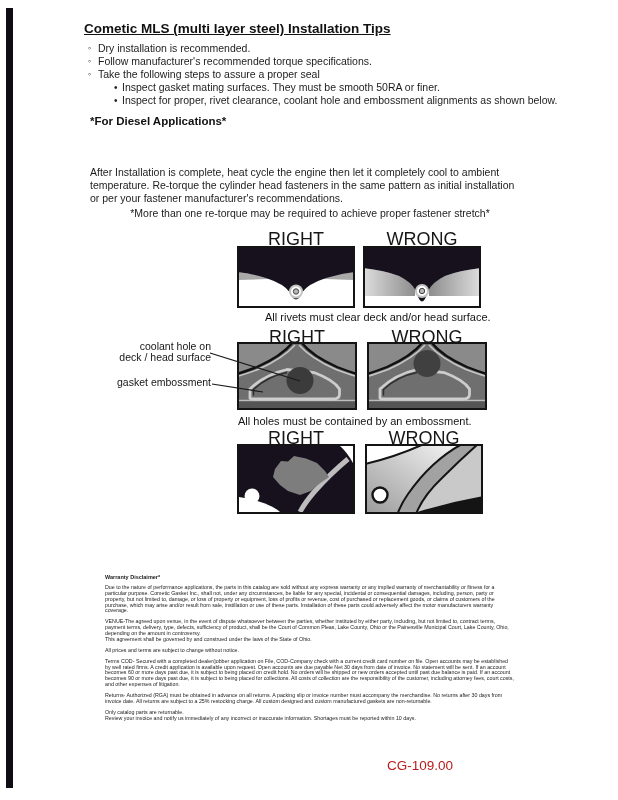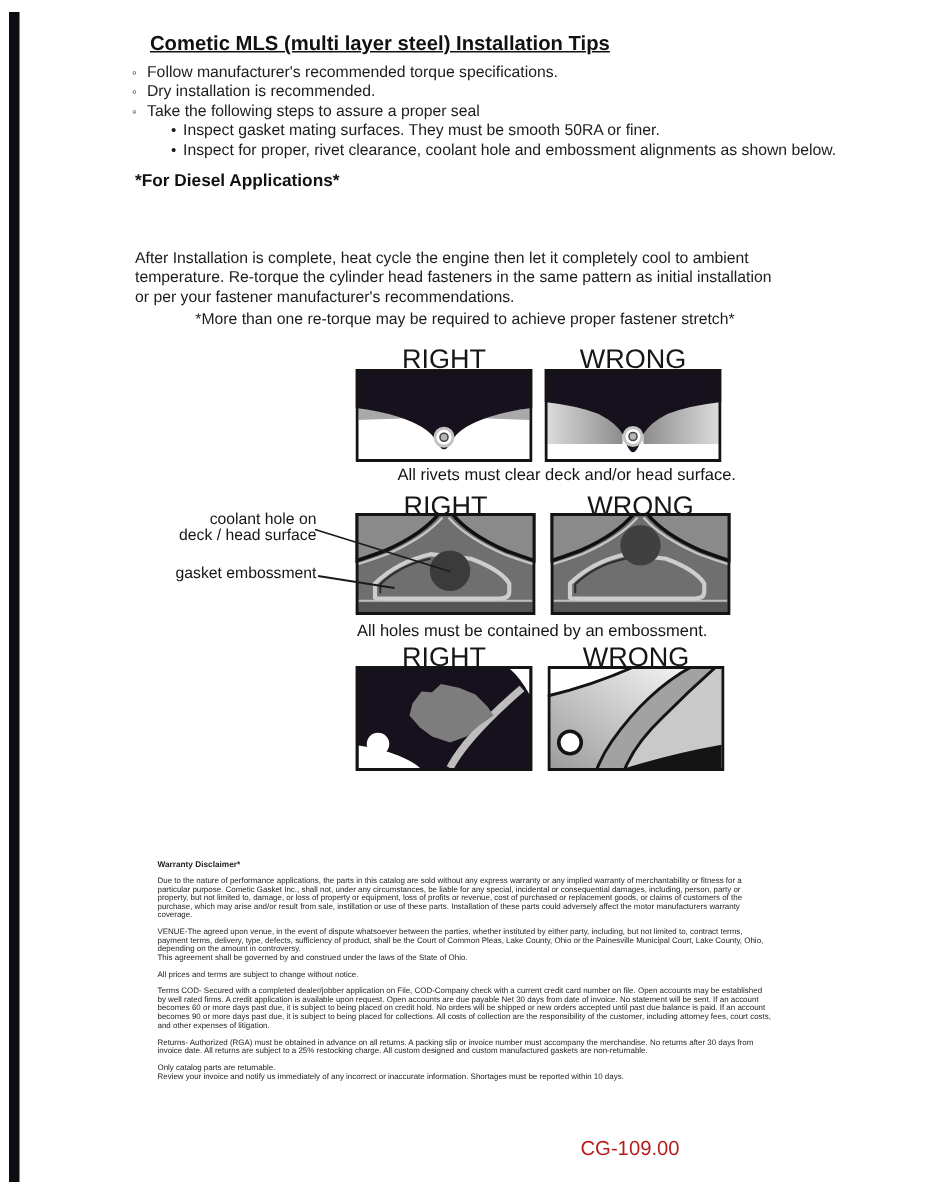--- a/index.html
+++ b/index.html
@@ -1,20 +1,20 @@
 <!DOCTYPE html>
 <html><head>
 <meta charset="utf-8">
 <style>
   html,body{margin:0;padding:0;background:#ffffff;}
   .page{position:relative;width:618px;height:800px;background:#ffffff;overflow:hidden;
         font-family:"Liberation Sans",sans-serif;color:#1c1c1c;}
   .left-bar{position:absolute;left:6px;top:8px;width:7px;height:780px;background:#0f0d13;}
 
-  .title{position:absolute;left:100px;top:21px;margin:0;font-size:13.5px;font-weight:bold;
+  .title{position:absolute;left:84px;top:21px;margin:0;font-size:13.5px;font-weight:bold;
          text-decoration:underline;color:#111;}
   .tips{position:absolute;left:90px;top:42px;margin:0;padding:0;list-style:none;
         font-size:10.5px;line-height:13.1px;}
   .tips li{position:relative;}
   .tips li.b1{padding-left:8px;}
   .tips li.b1::before{content:"\25E6";position:absolute;left:-2px;top:0;font-size:9px;}
   .tips li.b2{padding-left:32px;}
   .tips li.b2::before{content:"\2022";position:absolute;left:24px;top:0;font-size:10px;}
 
   .diesel{position:absolute;left:90px;top:115px;margin:0;font-size:11.5px;font-weight:bold;color:#111;}
@@ -43,22 +43,22 @@
 </style>
 </head>
 <body>
 
 <div class="page">
   <div class="left-bar"></div>
 
   <h1 class="title">Cometic MLS (multi layer steel) Installation Tips</h1>
 
   <ul class="tips">
+    <li class="b1">Dry installation is recommended.</li>
     <li class="b1">Follow manufacturer's recommended torque specifications.</li>
-    <li class="b1">Dry installation is recommended.</li>
     <li class="b1">Take the following steps to assure a proper seal</li>
     <li class="b2">Inspect gasket mating surfaces.  They must be smooth 50RA or finer.</li>
     <li class="b2">Inspect for proper, rivet clearance, coolant hole and embossment alignments as shown below.</li>
   </ul>
 
   <h2 class="diesel">*For Diesel Applications*</h2>
   <p class="para p2">After Installation is complete, heat cycle the engine then let it completely cool to ambient temperature. Re-torque the cylinder head fasteners in the same pattern as initial installation or per your fastener manufacturer's recommendations.</p>
   <p class="para p3">*More than one re-torque may be required to achieve proper fastener stretch*</p>
 
   <div class="figlabel" style="left:237px;top:229px;width:118px;">RIGHT</div>

